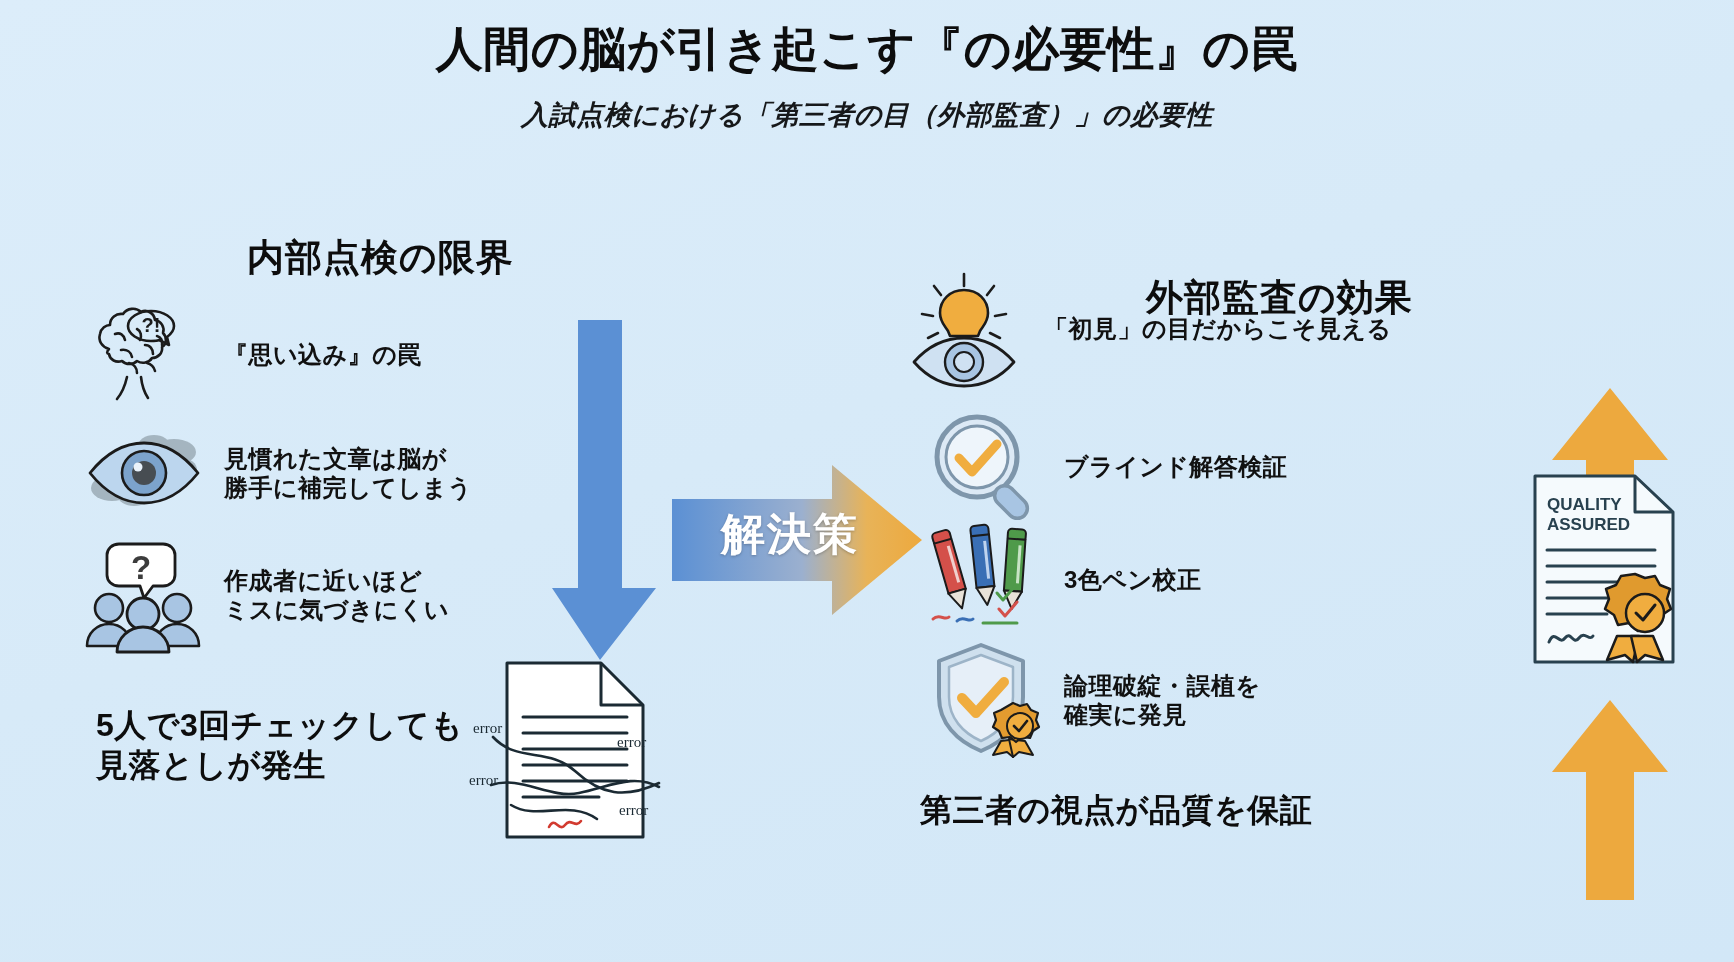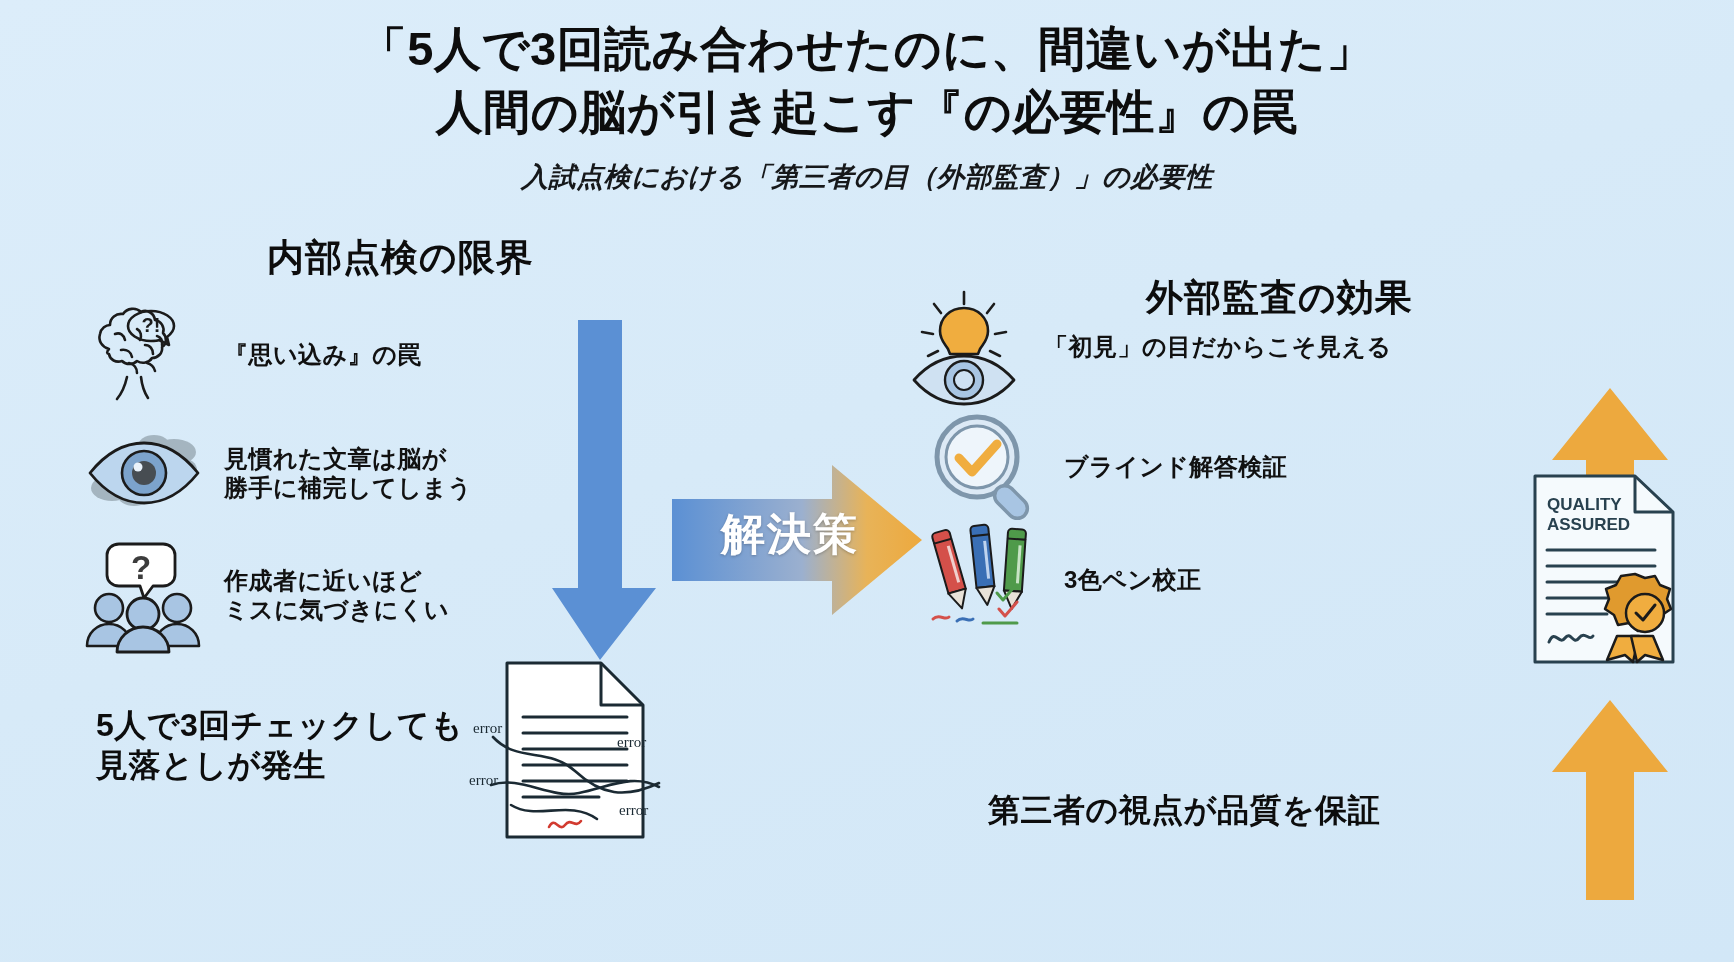--- a/index.html
+++ b/index.html
@@ -31,21 +31,21 @@
     letter-spacing: 0.5px;
     font-style: italic;
   }
 
   
   .col-head {
     position: absolute;
     font-size: 37px; font-weight: 700; color: #0d0d0d;
     letter-spacing: 1px; white-space: nowrap;
   }
-  .col-head.left  { left: 247px; top: 233px; margin-left: 20px; }
+  .col-head.left  { left: 247px; top: 233px; }
   .col-head.right { left: 1146px; top: 233px; margin-top: 40px; }
 
   
   .row {
     position: absolute;
     display: flex; align-items: center; gap: 16px;
   }
   .row .icon-wrap {
     width: 128px; height: 110px;
     display: flex; align-items: center; justify-content: center;
@@ -54,33 +54,33 @@
   .row .row-text {
     font-size: 24px; font-weight: 700; color: #111;
     line-height: 1.22; white-space: pre-line; letter-spacing: 0.5px;
   }
 
   
   #row-l1 { left: 80px;  top: 300px; }
   #row-l2 { left: 80px;  top: 418px; }
   #row-l3 { left: 80px;  top: 540px; }
   
-  #row-r1 { left: 900px; top: 292px; }
+  #row-r1 { left: 900px; top: 274px; }
   #row-r2 { left: 920px; top: 412px; }
   #row-r3 { left: 920px; top: 525px; }
   #row-r4 { left: 920px; top: 645px; }
 
   .caption {
     position: absolute;
     font-size: 32px; font-weight: 700; color: #0d0d0d;
     line-height: 1.26; text-align: left; white-space: pre-line;
     letter-spacing: 0.5px;
   }
   #caption-left  { left: 96px;  top: 705px; width: 400px; }
-  #caption-right { left: 988px; top: 790px; width: 460px; }
+  #caption-right { left: 920px; top: 790px; width: 460px; }
 
   
   #down-arrow { position: absolute; left: 530px; top: 320px; width: 140px; height: 340px; }
   #solution-arrow { position: absolute; left: 672px; top: 465px; width: 250px; height: 150px; }
   #solution-label {
     position: absolute; left: 695px; top: 505px;
     width: 190px; text-align: center;
     font-size: 44px; font-weight: 700; color: #ffffff;
     letter-spacing: 2px;
     text-shadow: 0 1px 3px rgba(0,0,0,.25);
@@ -93,21 +93,20 @@
   #doc-error { position: absolute; left: 487px; top: 655px; width: 175px; height: 190px; }
 
   svg { display: block; overflow: visible; }
 </style>
 </head>
 <body>
 
 <div id="slide">
 
   <div class="title-block">
-    <div class="title-line">「5人で3回読み合わせたのに、間違いが出た」</div>
     <div class="title-line">人間の脳が引き起こす『の必要性』の罠</div>
     <div class="subtitle">入試点検における「第三者の目（外部監査）」の必要性</div>
   </div>
 
   <div class="col-head left">内部点検の限界</div>
   <div class="col-head right">外部監査の効果</div>
 
   <div class="row" id="row-l1">
     <div class="icon-wrap">
       <svg width="118" height="105" viewBox="0 0 118 105">
@@ -274,20 +273,36 @@
         <path d="M8 96c6-6 12 2 16-2" fill="none" stroke="#d4504a" stroke-width="3" stroke-linecap="round"></path>
         <path d="M32 98c6-6 12 2 16-2" fill="none" stroke="#3a6fb5" stroke-width="3" stroke-linecap="round"></path>
         <line x1="58" y1="100" x2="92" y2="100" stroke="#4f9a4a" stroke-width="3" stroke-linecap="round"></line>
         <path d="M72 70l6 7 12-14" fill="none" stroke="#4f9a4a" stroke-width="3" stroke-linecap="round" stroke-linejoin="round"></path>
         <path d="M74 86l6 7 12-14" fill="none" stroke="#d4504a" stroke-width="3" stroke-linecap="round" stroke-linejoin="round"></path>
       </svg>
     </div>
     <div class="row-text">3色ペン校正</div>
   </div>
 
+  <div class="row" id="row-r4">
+    <div class="icon-wrap">
+      <svg width="118" height="118" viewBox="0 0 118 118">
+        <path d="M56 4L14 20v36c0 26 18 44 42 54 24-10 42-28 42-54V20z" fill="#cfe0ee" stroke="#7e96ab" stroke-width="4" stroke-linejoin="round"></path>
+        <path d="M56 14L24 26v30c0 21 14 36 32 44 18-8 32-23 32-44V26z" fill="#e6eff8" stroke="#9db4c8" stroke-width="2.5" stroke-linejoin="round"></path>
+        <path d="M37 57l14 15 28-31" fill="none" stroke="#f0ad3f" stroke-width="10" stroke-linecap="round" stroke-linejoin="round"></path>
+        <path d="M76 100l-8 14 14-3 6 5 4-18z" fill="#f0ad3f" stroke="#1b1b1b" stroke-width="2" stroke-linejoin="round"></path>
+        <path d="M100 100l8 14-14-3-6 5-4-18z" fill="#f0ad3f" stroke="#1b1b1b" stroke-width="2" stroke-linejoin="round"></path>
+        <path d="M88 62l7 3 7-2 4 6 7 3-2 7 3 7-6 4-3 7-8-1-6 5-6-5-8 1-3-7-6-4 3-7-2-7 7-3z" fill="#e39b2f" stroke="#1b1b1b" stroke-width="2.2" stroke-linejoin="round"></path>
+        <circle cx="95" cy="85" r="13" fill="#f0ad3f" stroke="#1b1b1b" stroke-width="2"></circle>
+        <path d="M89 85l5 5 8-10" fill="none" stroke="#1b1b1b" stroke-width="2.6" stroke-linecap="round" stroke-linejoin="round"></path>
+      </svg>
+    </div>
+    <div class="row-text">論理破綻・誤植を
+確実に発見</div>
+  </div>
 
   <div class="caption" id="caption-right">第三者の視点が品質を保証</div>
 
   <div id="up-arrow-top">
     <svg width="160" height="170" viewBox="0 0 160 170">
       <path d="M80 0l58 72h-34v98H56V72H22z" fill="#eda93e"></path>
     </svg>
   </div>
 
   <div id="certificate">

